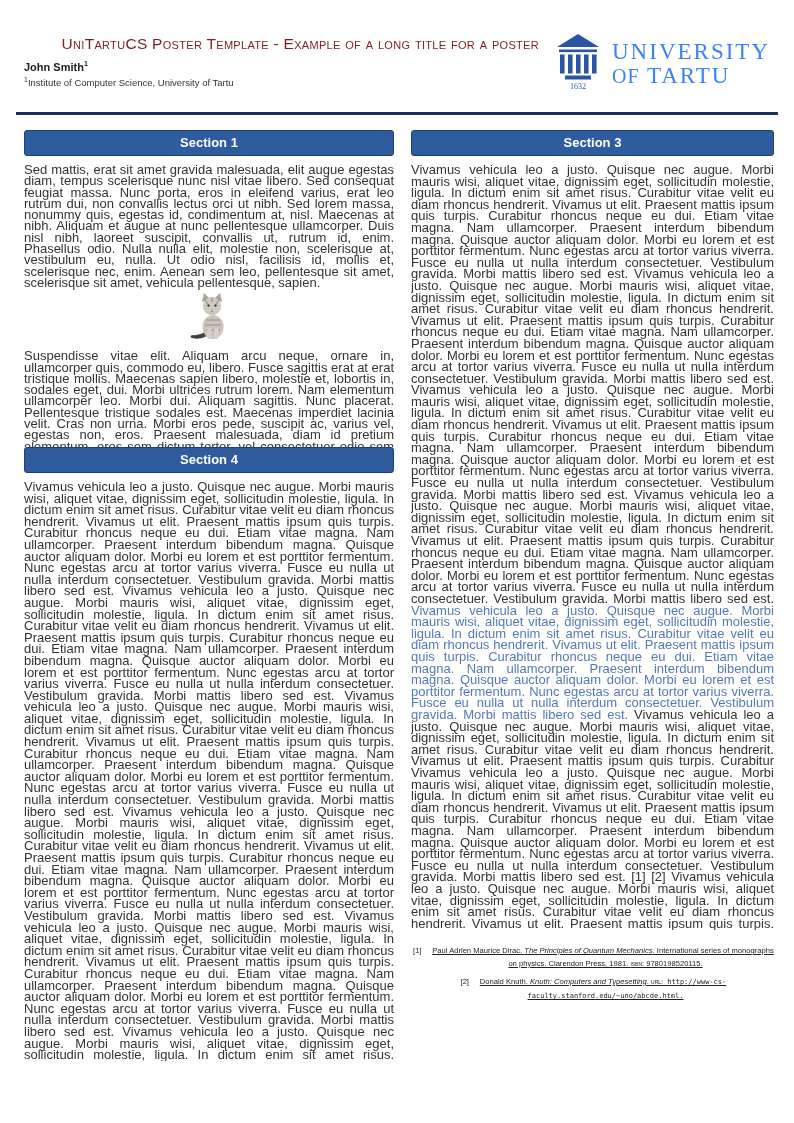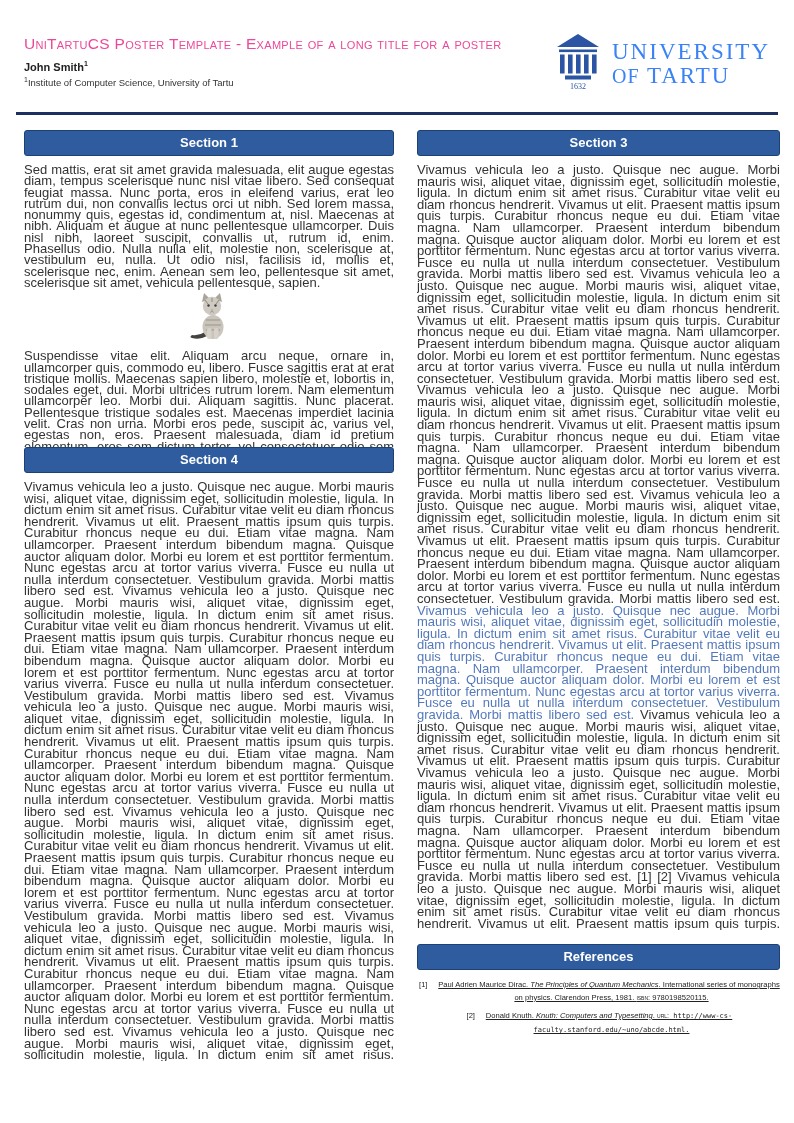--- a/index.html
+++ b/index.html
@@ -8,34 +8,34 @@
     width: 794px; height: 1123px;
     font-family: "Liberation Sans", sans-serif;
     color: #333;
     position: relative;
     overflow: hidden;
   }
   
   .header { position: relative; padding: 33px 22px 0 24px; height: 112px; }
   .title-block { width: 515px; }
   .poster-title {
-    font-size: 15.5px; font-weight: 400; color: #ec4899;
-    font-variant: small-caps; letter-spacing: .3px; line-height: 1.4;
+    font-size: 15.5px; font-weight: 400; color: #7f1d1d;
+    font-variant: small-caps; letter-spacing: .3px; line-height: 1.4; text-align: right;
   }
   .author { font-size: 11px; font-weight: 700; color: #222; margin-top: 5px; }
   .author sup, .affiliation sup { font-size: 7px; }
   .affiliation { font-size: 9.5px; color: #333; margin-top: 4px; }
   .logo { position: absolute; top: 33px; right: 24px; display: flex; align-items: center; gap: 12px; }
   .logo-text { color: #3b82f6; font-family: "Liberation Serif", serif; line-height: 1.05; }
   .logo-line1 { font-size: 23px; letter-spacing: 2px; }
   .logo-line2 { font-size: 23px; letter-spacing: 2px; }
   .logo-line2 .of { font-size: 20px; letter-spacing: 1px; }
   .rule { position: absolute; left: 16px; right: 16px; top: 112px; height: 2.5px; background: #1c2f5e; }
   
-  .columns { position: absolute; top: 130px; left: 24px; right: 4px; display: flex; gap: 23px; }
+  .columns { position: absolute; top: 130px; left: 24px; right: 4px; display: flex; gap: 17px; }
   .col { width: 50%; }
   .col-left  { width: 370px; flex: none; }
   .col-right { width: 363px; flex: none; }
   .bar {
     background: #2e5c9e; border: 1.5px solid #1e4175; border-radius: 3px;
     color: #fff; font-weight: 700; font-size: 13px; text-align: center;
     height: 26px; line-height: 23px; margin-bottom: 8px;
   }
   .bodytext {
     font-size: 13px; line-height: 11.6px; text-align: justify; color: #333;
@@ -150,21 +150,20 @@
       <span class="blue">Vivamus vehicula leo a justo. Quisque nec augue. Morbi mauris wisi, aliquet vitae, dignissim eget, sollicitudin molestie, ligula. In dictum enim sit amet risus. Curabitur vitae velit eu diam rhoncus hendrerit. Vivamus ut elit. Praesent mattis ipsum quis turpis. Curabitur rhoncus neque eu dui. Etiam vitae magna. Nam ullamcorper. Praesent interdum bibendum magna. Quisque auctor aliquam dolor. Morbi eu lorem et est porttitor fermentum. Nunc egestas arcu at tortor varius viverra. Fusce eu nulla ut nulla interdum consectetuer. Vestibulum gravida. Morbi mattis libero sed est.</span>
       <span>Vivamus vehicula leo a justo. Quisque nec augue. Morbi mauris wisi, aliquet vitae, dignissim eget, sollicitudin molestie, ligula. In dictum enim sit amet risus. Curabitur vitae velit eu diam rhoncus hendrerit. Vivamus ut elit. Praesent mattis ipsum quis turpis. Curabitur rhoncus neque eu dui. Etiam vitae magna. Nam ullamcorper. Praesent interdum bibendum magna. Quisque auctor aliquam dolor. Morbi eu lorem et est porttitor fermentum. Nunc egestas arcu at tortor varius viverra. Fusce eu nulla ut nulla interdum consectetuer. Vestibulum gravida. Morbi mattis libero sed est. Vivamus vehicula leo a justo. Quisque nec augue. Morbi mauris wisi, aliquet vitae, dignissim eget, sollicitudin molestie, ligula. In dictum enim sit amet risus. Curabitur vitae velit eu diam rhoncus hendrerit. Vivamus ut elit. Praesent mattis ipsum quis turpis. Curabitur rhoncus neque eu dui. Etiam vitae magna. Nam ullamcorper. Praesent interdum bibendum magna. Quisque auctor aliquam dolor. Morbi eu lorem et est porttitor fermentum. Nunc egestas arcu at tortor varius viverra. Fusce eu nulla ut nulla interdum consectetuer. Vestibulum gravida. Morbi mattis libero sed est. Vivamus vehicula leo a justo. Quisque nec augue. Morbi mauris wisi, aliquet vitae, dignissim eget, sollicitudin molestie, ligula. In dictum enim sit amet risus. Curabitur vitae velit eu diam rhoncus hendrerit. Vivamus ut elit. Praesent mattis ipsum quis turpis. Curabitur rhoncus neque eu dui. Etiam vitae magna. Nam ullamcorper. Praesent interdum bibendum magna. Quisque auctor aliquam dolor. Morbi eu lorem et est porttitor fermentum. Nunc egestas arcu at tortor varius viverra. Fusce eu nulla ut nulla interdum consectetuer. Vestibulum gravida. Morbi mattis libero sed est. Vivamus vehicula leo a justo. Quisque nec augue. Morbi mauris wisi, aliquet vitae, dignissim eget, sollicitudin molestie, ligula. In dictum enim sit amet risus. Curabitur vitae velit eu diam rhoncus hendrerit. Vivamus ut elit. Praesent mattis ipsum quis turpis. Curabitur rhoncus neque eu dui. Etiam vitae magna. Nam ullamcorper. Praesent interdum bibendum magna. Quisque auctor aliquam dolor. Morbi eu lorem et est porttitor fermentum. Nunc egestas arcu at tortor varius viverra. Fusce eu nulla ut nulla interdum consectetuer. Vestibulum gravida. Morbi mattis libero sed est.</span>
     </p>
 
     <p class="bodytext concl-body">
       <span>Vivamus vehicula leo a justo. Quisque nec augue. Morbi mauris wisi, aliquet vitae, dignissim eget, sollicitudin molestie, ligula. In dictum enim sit amet risus. Curabitur vitae velit eu diam rhoncus hendrerit. Vivamus ut elit. Praesent mattis ipsum quis turpis. Curabitur rhoncus neque eu dui. Etiam vitae magna. Nam ullamcorper. Praesent interdum bibendum magna. Quisque auctor aliquam dolor. Morbi eu lorem et est porttitor fermentum. Nunc egestas arcu at tortor varius viverra. Fusce eu nulla ut nulla interdum consectetuer. Vestibulum gravida. Morbi mattis libero sed est.</span>
       <span>[1] [2]</span>
       <span>Vivamus vehicula leo a justo. Quisque nec augue. Morbi mauris wisi, aliquet vitae, dignissim eget, sollicitudin molestie, ligula. In dictum enim sit amet risus. Curabitur vitae velit eu diam rhoncus hendrerit. Vivamus ut elit. Praesent mattis ipsum quis turpis. Curabitur rhoncus neque eu dui. Etiam vitae magna. Nam ullamcorper. Praesent interdum bibendum magna. Quisque auctor aliquam dolor. Morbi eu lorem et est porttitor fermentum. Nunc egestas arcu at tortor varius viverra. Fusce eu nulla ut nulla interdum consectetuer. Vestibulum gravida. Morbi mattis libero sed est. Vivamus vehicula leo a justo. Quisque nec augue. Morbi mauris wisi, aliquet vitae, dignissim eget, sollicitudin molestie, ligula. In dictum enim sit amet risus. Curabitur vitae velit eu diam rhoncus hendrerit. Vivamus ut elit. Praesent mattis ipsum quis turpis. Curabitur rhoncus neque eu dui. Etiam vitae magna. Nam ullamcorper. Praesent interdum bibendum magna. Quisque auctor aliquam dolor. Morbi eu lorem et est porttitor fermentum. Nunc egestas arcu at tortor varius viverra. Fusce eu nulla ut nulla interdum consectetuer. Vestibulum gravida. Morbi mattis libero sed est.</span>
     </p>
 
-    <div class="bar">References</div>
     <ol class="refs">
       <li>
         <span class="ref-label">[1]</span><span>Paul Adrien Maurice Dirac. </span><span class="ref-title">The Principles of Quantum Mechanics</span><span>. International series of monographs on physics. Clarendon Press, 1981. </span><span class="smallcaps">ISBN:</span><span> 9780198520115.</span>
       </li>
       <li>
         <span class="ref-label">[2]</span><span>Donald Knuth. </span><span class="ref-title">Knuth: Computers and Typesetting</span><span>. </span><span class="smallcaps">URL:</span><span class="mono"> http://www-cs-faculty.stanford.edu/~uno/abcde.html.</span>
       </li>
     </ol>
   </div>
 </div>

